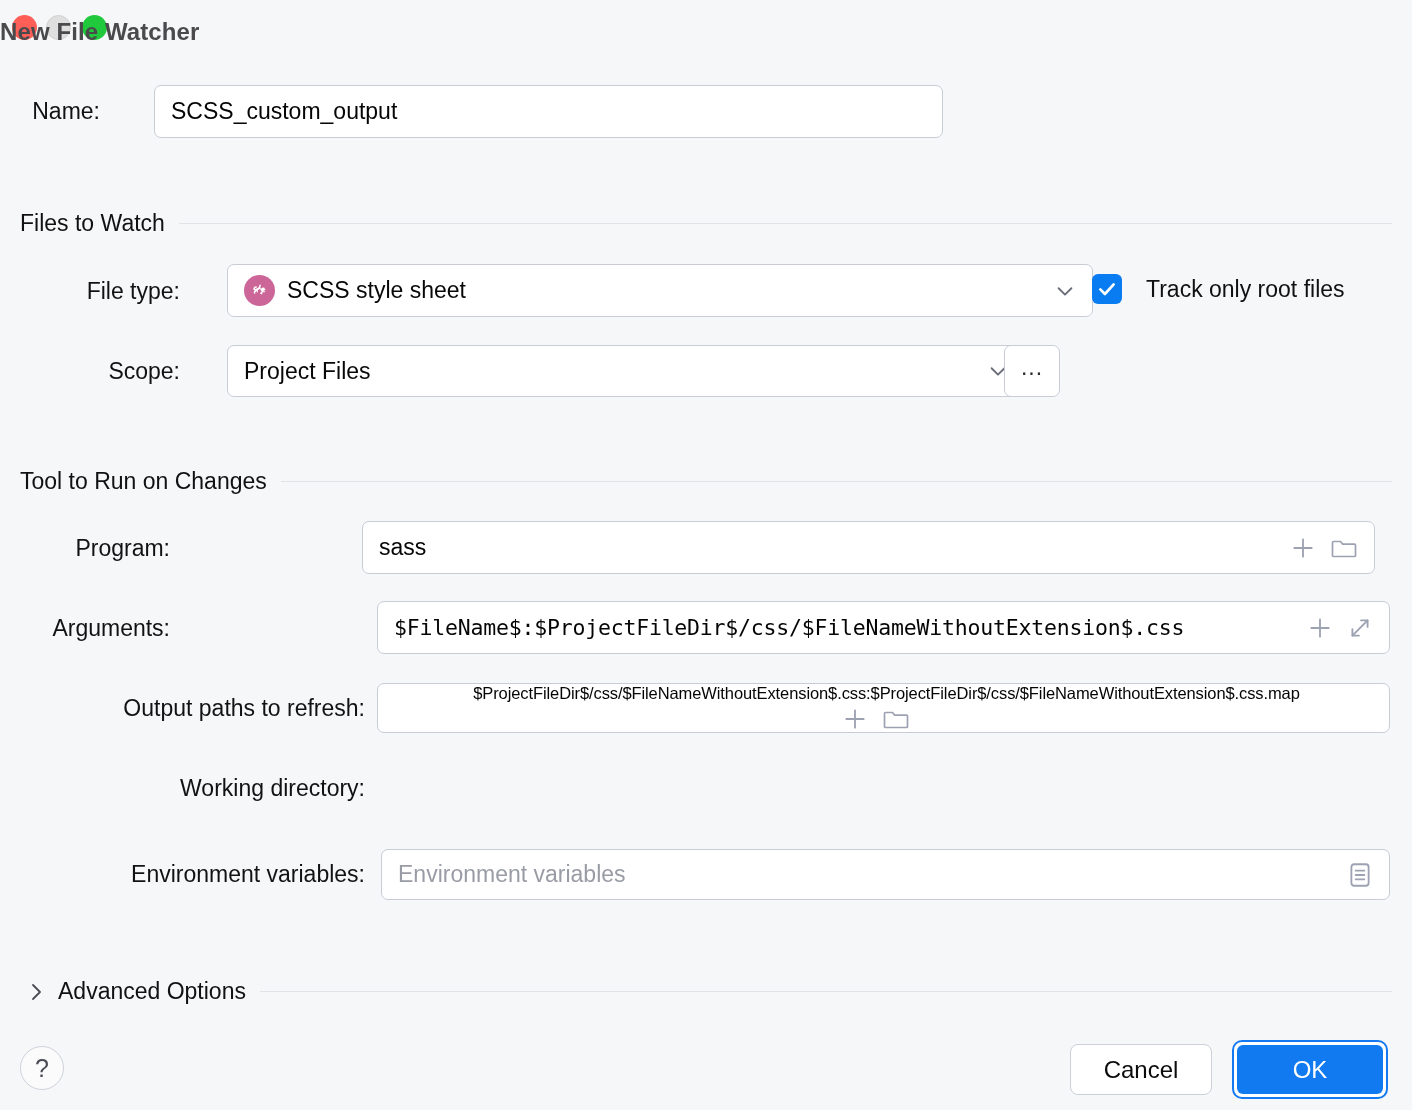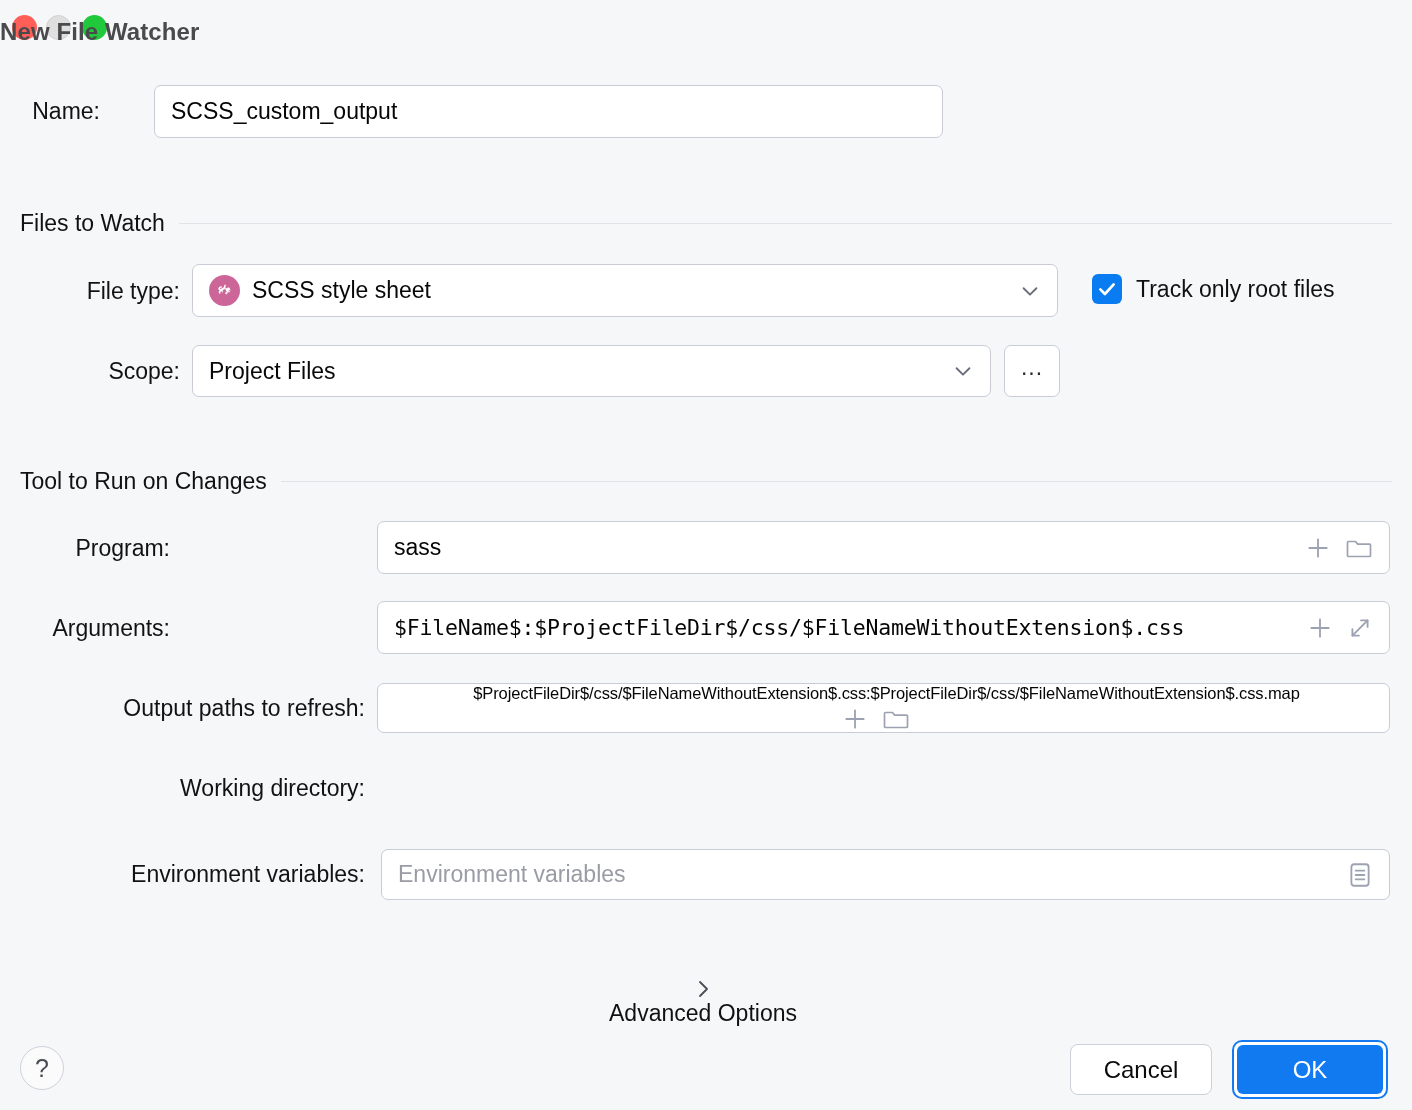--- a/index.html
+++ b/index.html
@@ -72,21 +72,21 @@
     display: flex; align-items: center; gap: 14px;
     padding-right: 16px;
   }
 
   
   .combo {
     position: absolute;
     background: #ffffff;
     border: 1px solid #c9ccd6;
     border-radius: 7px;
-    display: flex; 
+    display: flex;  margin-left: 35px;
   }
   .combo .ctext {
     flex: 1 1 auto;
     padding-left: 16px;
     font-size: 23px; color: #080808;
     white-space: nowrap; overflow: hidden;
     display: flex; align-items: center; gap: 12px;
   }
   .combo .chev { flex: 0 0 auto; padding-right: 16px; display:flex; align-items:center;}
 
@@ -101,21 +101,21 @@
 
   
   .section { position: absolute; display: flex; align-items: center; width: 1372px; left: 20px; }
   .section .stitle {
     font-size: 23px; color: #111; white-space: nowrap; padding-right: 14px;
   }
   .section .srule { flex: 1 1 auto; height: 1px; background: #e2e3e6; }
   .section .twisty { margin-right: 12px; display: flex; align-items: center; }
 
   
-  #track-root { position: absolute; display: flex; align-items: center; gap: 14px; }
+  #track-root { position: absolute; display: flex; align-items: center; gap: 24px; }
   #track-root .box {
     width: 30px; height: 30px; border-radius: 6px; background: #0a7cf2;
     display: flex; align-items: center; justify-content: center;
   }
   #track-root .cblabel { font-size: 23px; color: #111; white-space: nowrap; }
 
   
   #help-button {
     position: absolute; left: 20px; top: 1046px;
     width: 44px; height: 44px; border-radius: 50%;
@@ -211,21 +211,21 @@
     </div>
   </div>
   <div id="scope-browse" style="left:1004px; top:345px; width:56px; height:52px;">...</div>
 
   <div class="section" style="top:468px;">
     <div class="stitle">Tool to Run on Changes</div>
     <div class="srule"></div>
   </div>
 
   <div class="lbl" style="left:20px; top:535px; width:150px;">Program:</div>
-  <div class="field" style="left:377px; top:521px; width:1013px; height:53px;">
+  <div class="field" style="left:362px; top:521px; width:1013px; height:53px;">
     <div class="val">sass</div>
     <div class="icons">
       <span>
         <svg width="26" height="26" viewBox="0 0 24 24" fill="none" stroke="#9da2b2" stroke-width="1.7" stroke-linecap="round">
             <line x1="12" y1="4" x2="12" y2="20"></line>
             <line x1="4" y1="12" x2="20" y2="12"></line>
           </svg>
       </span>
       <span>
         <svg width="28" height="26" viewBox="0 0 28 24" fill="none" stroke="#9da2b2" stroke-width="1.7" stroke-linejoin="round">
@@ -283,21 +283,21 @@
         <svg width="26" height="28" viewBox="0 0 24 26" fill="none" stroke="#9da2b2" stroke-width="1.7" stroke-linecap="round" stroke-linejoin="round">
           <rect x="4" y="3" width="16" height="20" rx="2.5"></rect>
           <line x1="8" y1="9" x2="16" y2="9"></line>
           <line x1="8" y1="13" x2="16" y2="13"></line>
           <line x1="8" y1="17" x2="16" y2="17"></line>
         </svg>
       </span>
     </div>
   </div>
 
-  <div class="section" style="top:978px; left:28px; width:1364px;flex-direction:column;">
+  <div class="section" style="top:978px; left:28px; width:1364px;">
     <div class="twisty">
       <svg width="18" height="22" viewBox="0 0 18 22" fill="none" stroke="#4a4c55" stroke-width="1.8" stroke-linecap="round" stroke-linejoin="round">
           <polyline points="5,4 12,11 5,18"></polyline>
         </svg>
     </div>
     <div class="stitle">Advanced Options</div>
     <div class="srule"></div>
   </div>
 
   <div id="help-button">?</div>

